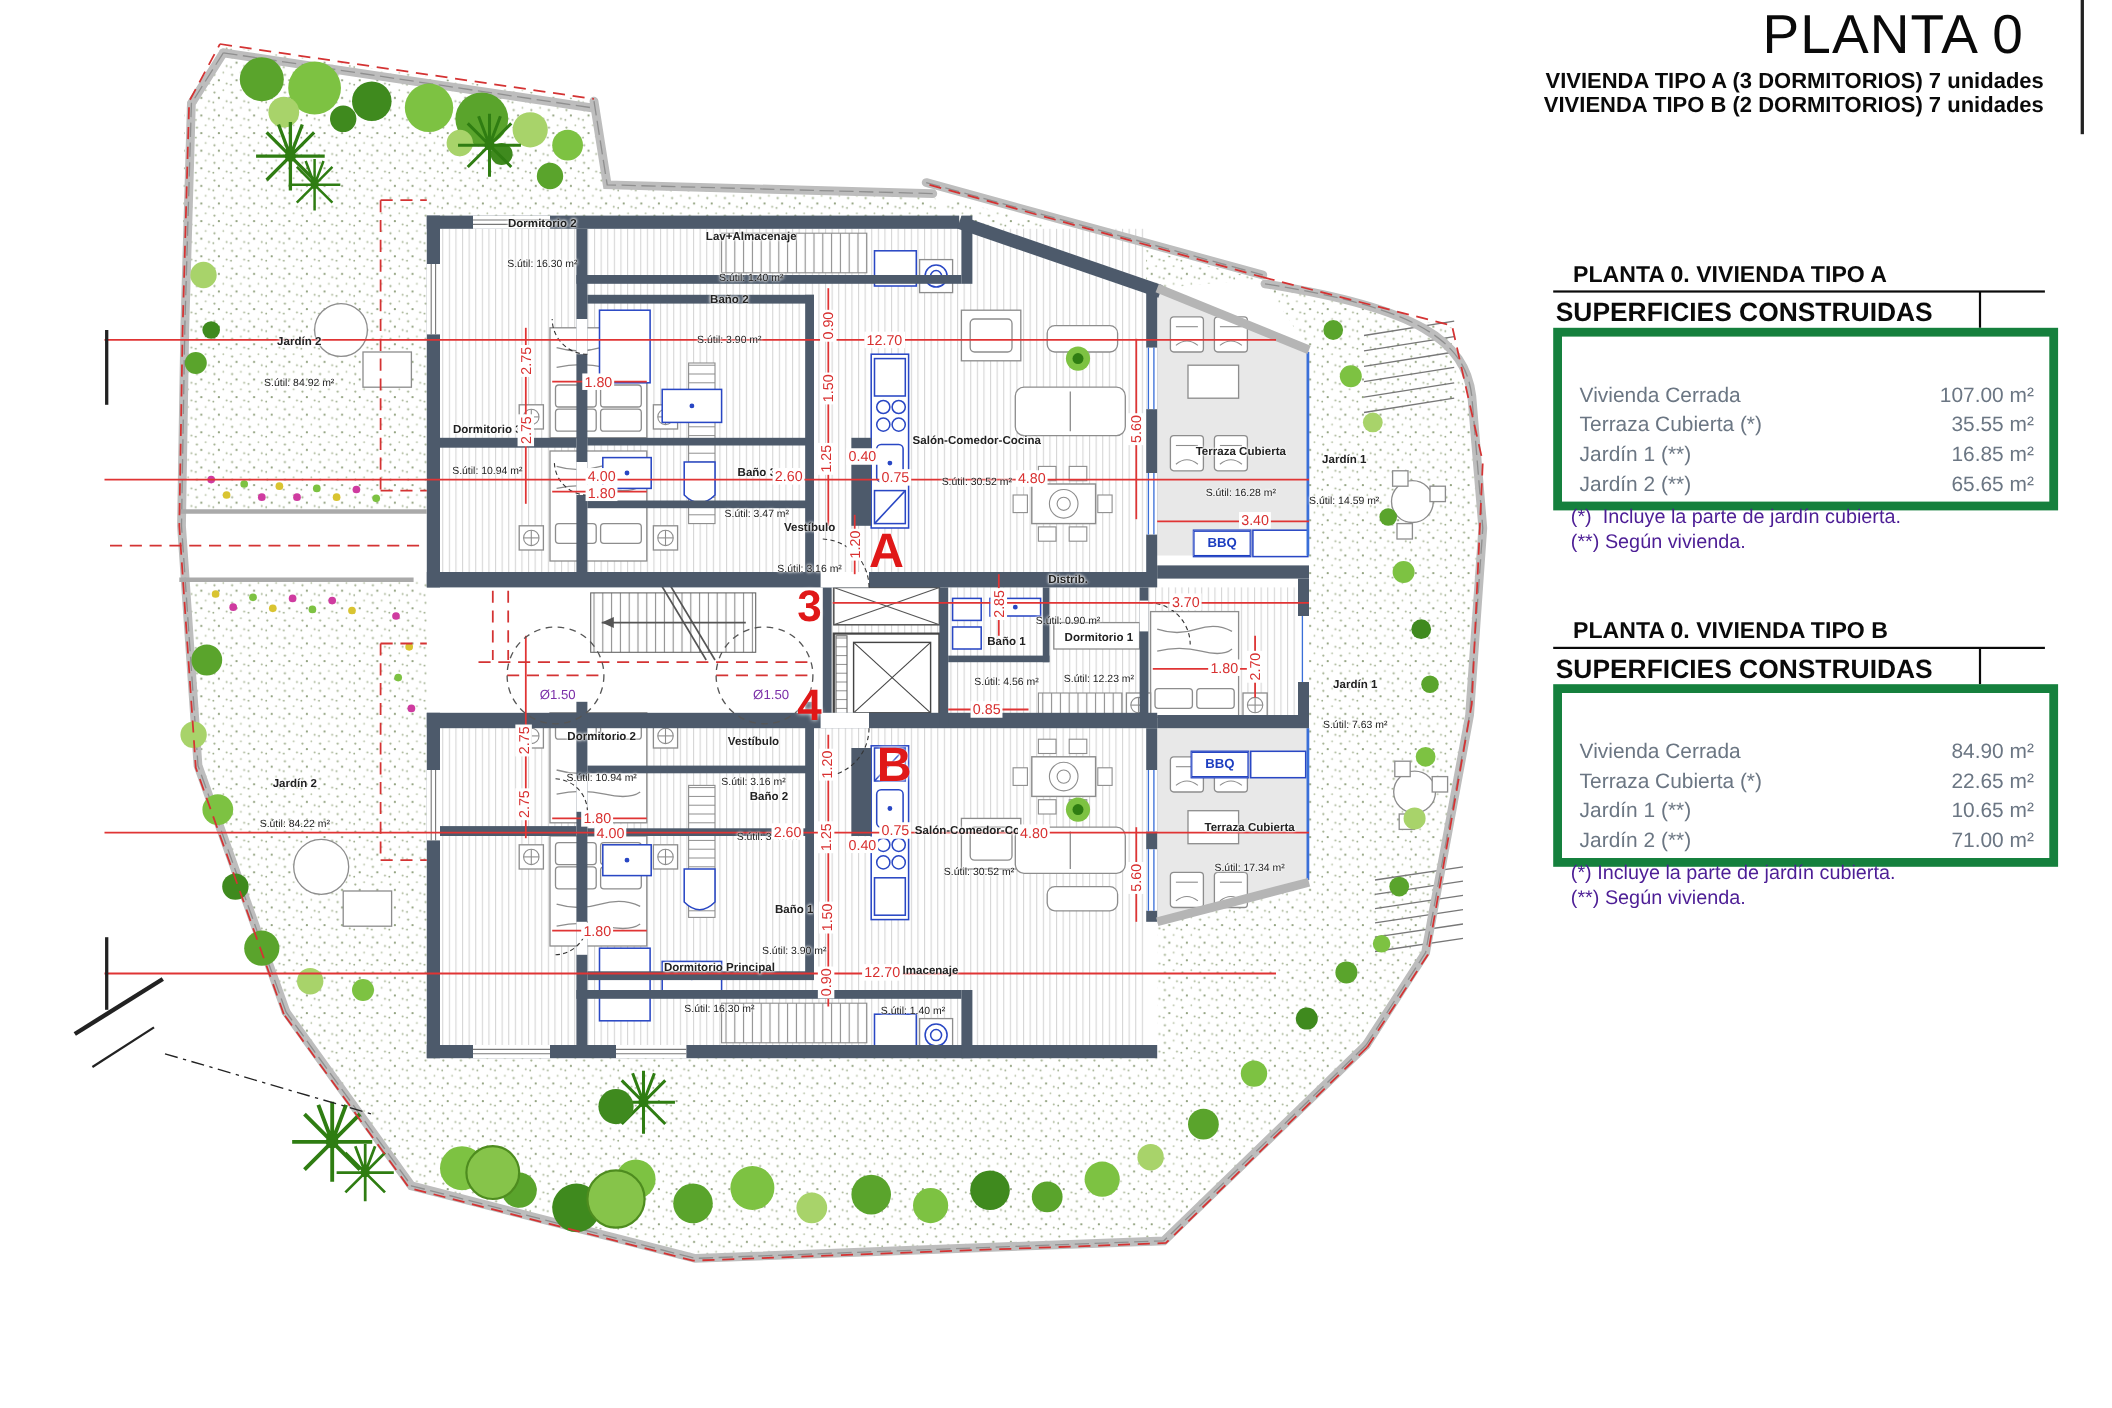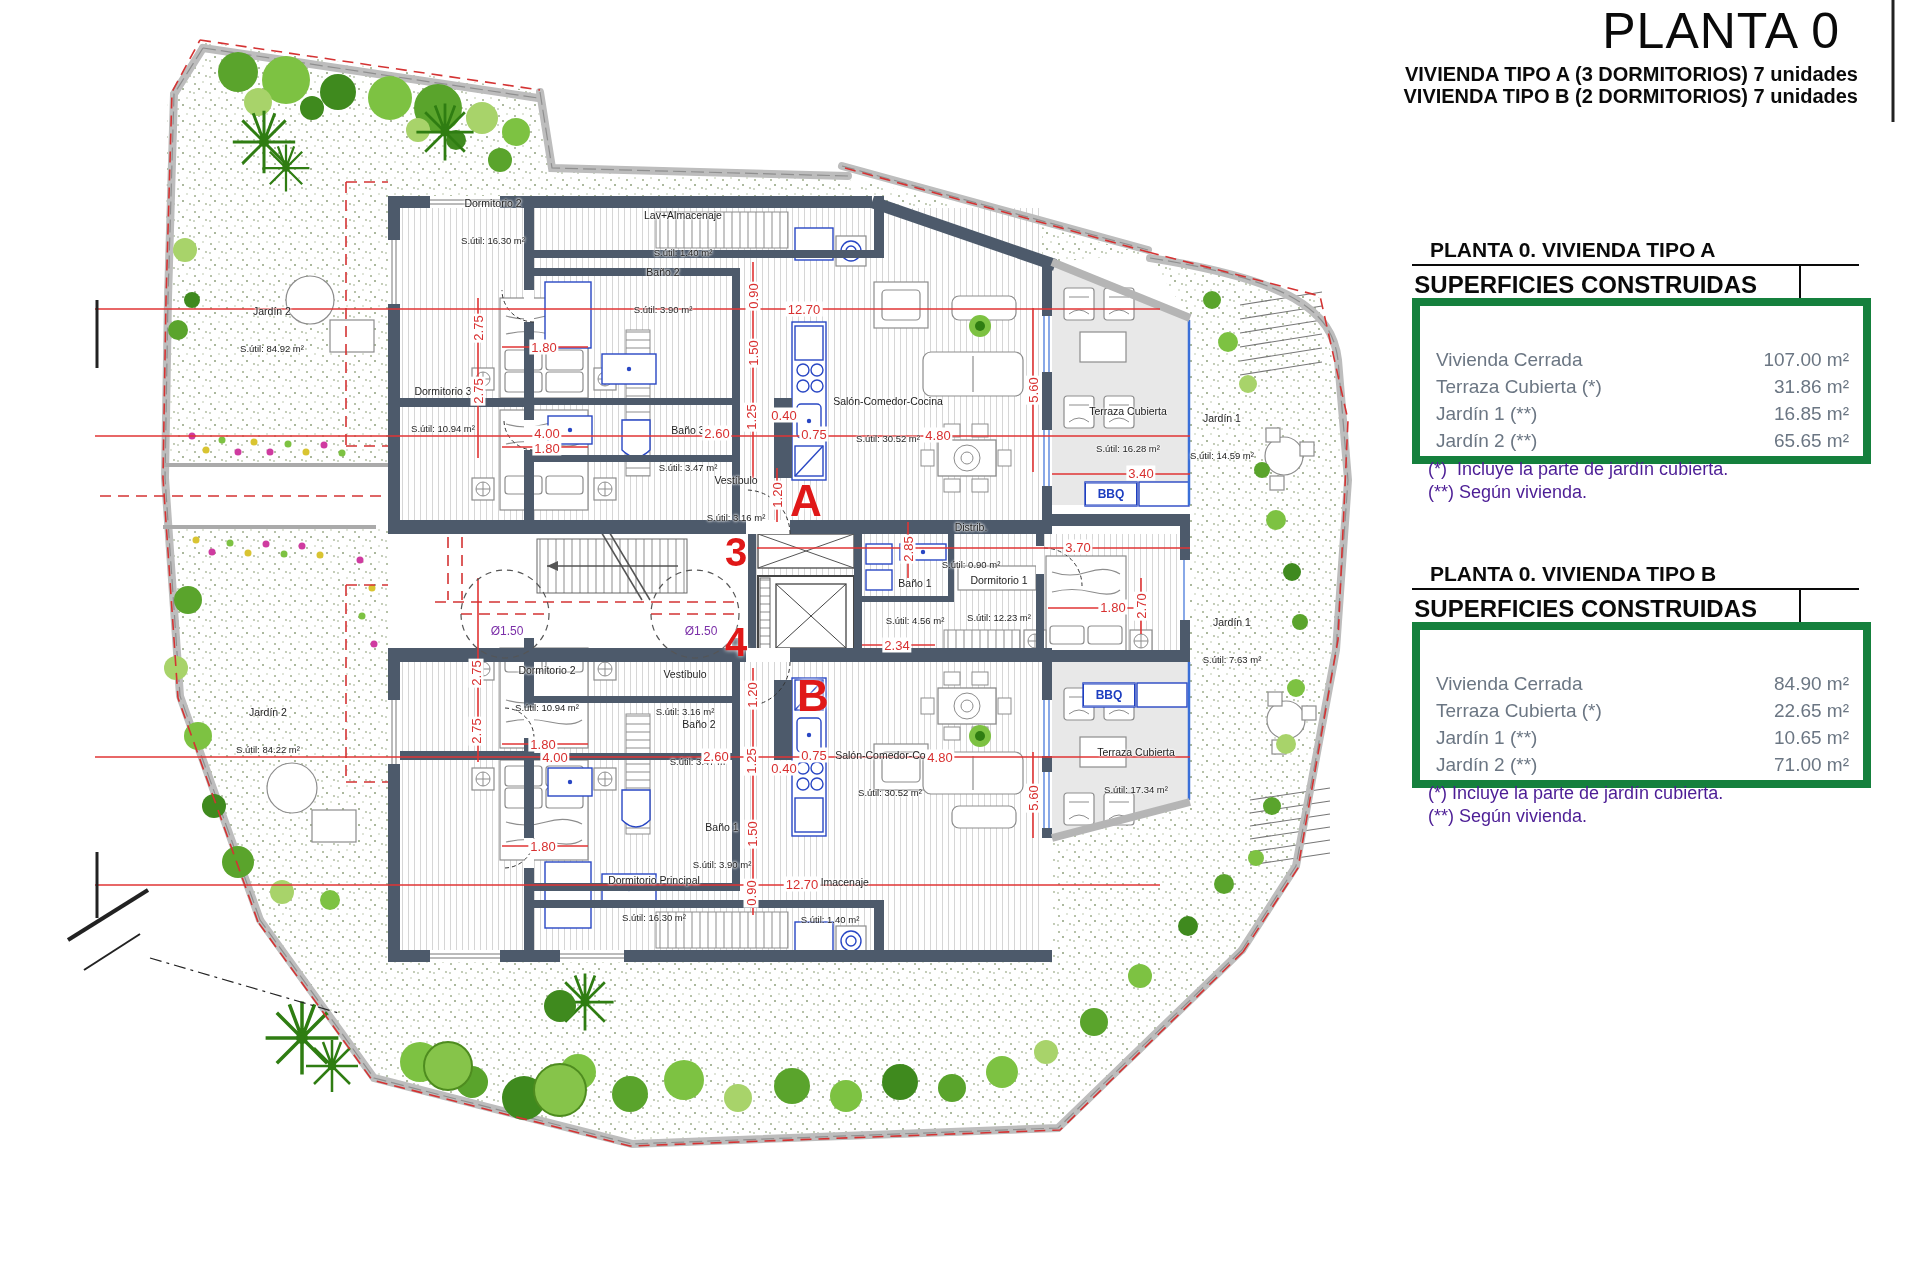--- a/index.html
+++ b/index.html
@@ -3,21 +3,21 @@
 <meta charset="utf-8">
 <style>
   html,body{margin:0;padding:0;background:#fff;}
   body{width:1920px;height:1280px;position:relative;overflow:hidden;
        font-family:"Liberation Sans",sans-serif;color:#111;}
   #plan-svg{position:absolute;left:0;top:0;width:1920px;height:1280px;}
 
   
   .rl{position:absolute;transform:translate(-50%,-50%);text-align:center;line-height:1.15;
       text-shadow:0 0 3px #fff,0 0 3px #fff,0 0 2px #fff;white-space:nowrap;}
-  .rl .rn{font-size:10.5px;font-weight:400;color:#222;}
+  .rl .rn{font-size:10.5px;font-weight:700;color:#222;}
   .rl .ra{font-size:9.5px;font-weight:400;color:#222;margin-top:27px;}
   .dim{position:absolute;transform:translate(-50%,-50%);font-size:13px;color:#d83030;
        background:#fff;padding:0 2px;white-space:nowrap;}
   .dim.v{writing-mode:vertical-rl;transform:translate(-50%,-50%) rotate(180deg);padding:2px 0;}
   .mk{position:absolute;transform:translate(-50%,-50%);font-weight:700;color:#e01818;
       font-size:44px;text-shadow:0 0 4px #fff;}
   .mk.num{font-size:40px;}
   .dia{position:absolute;transform:translate(-50%,-50%);font-size:12px;color:#7b2fa8;
        background:transparent;white-space:nowrap;text-shadow:0 0 3px #fff,0 0 2px #fff;}
   .bbq{position:absolute;transform:translate(-50%,-50%);font-size:12px;font-weight:700;color:#1d3ec0;
@@ -540,21 +540,21 @@
   <div class="hr1"></div>
   <div class="vext"></div>
   <div class="btitle">SUPERFICIES CONSTRUIDAS</div>
   <div class="sbox">
     <div class="srow" style="top:43px;">
         <span>Vivienda Cerrada</span>
         <span>107.00 m²</span>
       </div>
     <div class="srow" style="top:70px;">
         <span>Terraza Cubierta  (*)</span>
-        <span>31.86 m²</span>
+        <span>35.55 m²</span>
       </div>
     <div class="srow" style="top:97px;">
         <span>Jardín 1 (**)</span>
         <span>16.85 m²</span>
       </div>
     <div class="srow" style="top:124px;">
         <span>Jardín 2 (**)</span>
         <span>65.65 m²</span>
       </div>
   </div>
@@ -693,21 +693,21 @@
 <span class="dim" style="left:547px;top:448px;">1.80</span>
 <span class="dim v" style="left:478px;top:391px;">2.75</span>
 <span class="dim" style="left:938px;top:435px;">4.80</span>
 <span class="dim v" style="left:1033px;top:390px;">5.60</span>
 <span class="dim" style="left:1141px;top:473px;">3.40</span>
 <span class="dim v" style="left:777px;top:495px;">1.20</span>
 <span class="dim v" style="left:908px;top:549px;">2.85</span>
 <span class="dim" style="left:1078px;top:547px;">3.70</span>
 <span class="dim" style="left:1113px;top:607px;">1.80</span>
 <span class="dim v" style="left:1141px;top:606px;">2.70</span>
-<span class="dim" style="left:897px;top:645px;">2.34</span>
+<span class="dim" style="left:897px;top:645px;">0.85</span>
 <span class="dim v" style="left:752px;top:695px;">1.20</span>
 <span class="dim" style="left:716px;top:756px;">2.60</span>
 <span class="dim" style="left:784px;top:768px;">0.40</span>
 <span class="dim" style="left:814px;top:755px;">0.75</span>
 <span class="dim v" style="left:751px;top:761px;">1.25</span>
 <span class="dim" style="left:543px;top:744px;">1.80</span>
 <span class="dim" style="left:555px;top:757px;">4.00</span>
 <span class="dim v" style="left:476px;top:673px;">2.75</span>
 <span class="dim v" style="left:476px;top:731px;">2.75</span>
 <span class="dim" style="left:940px;top:757px;">4.80</span>

